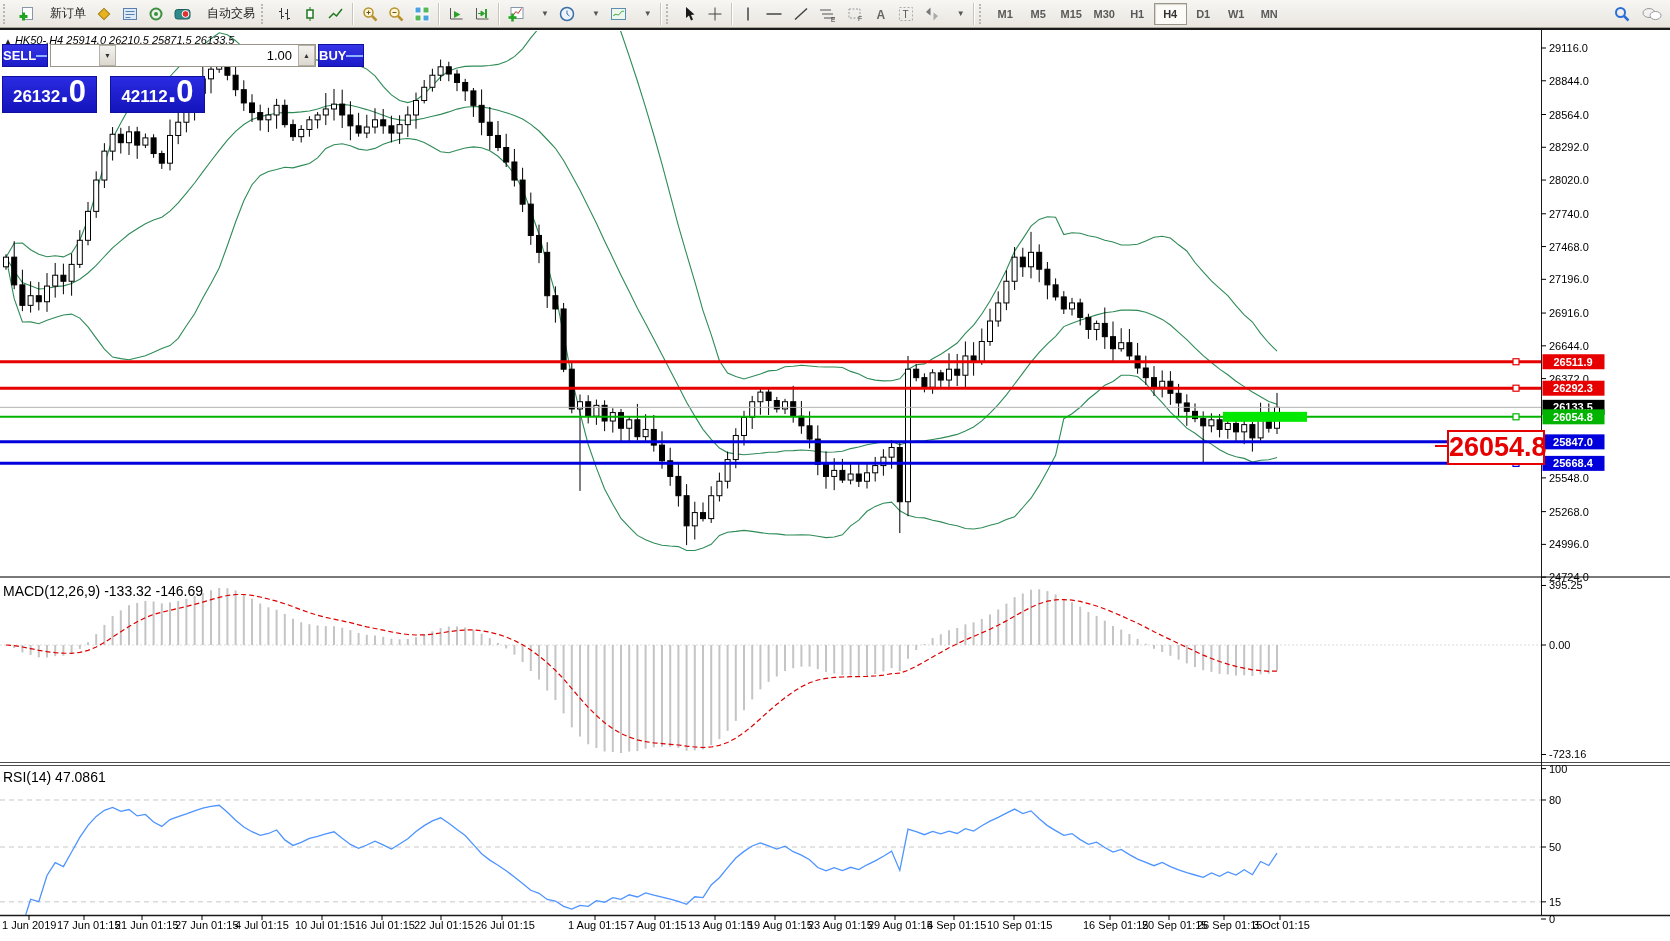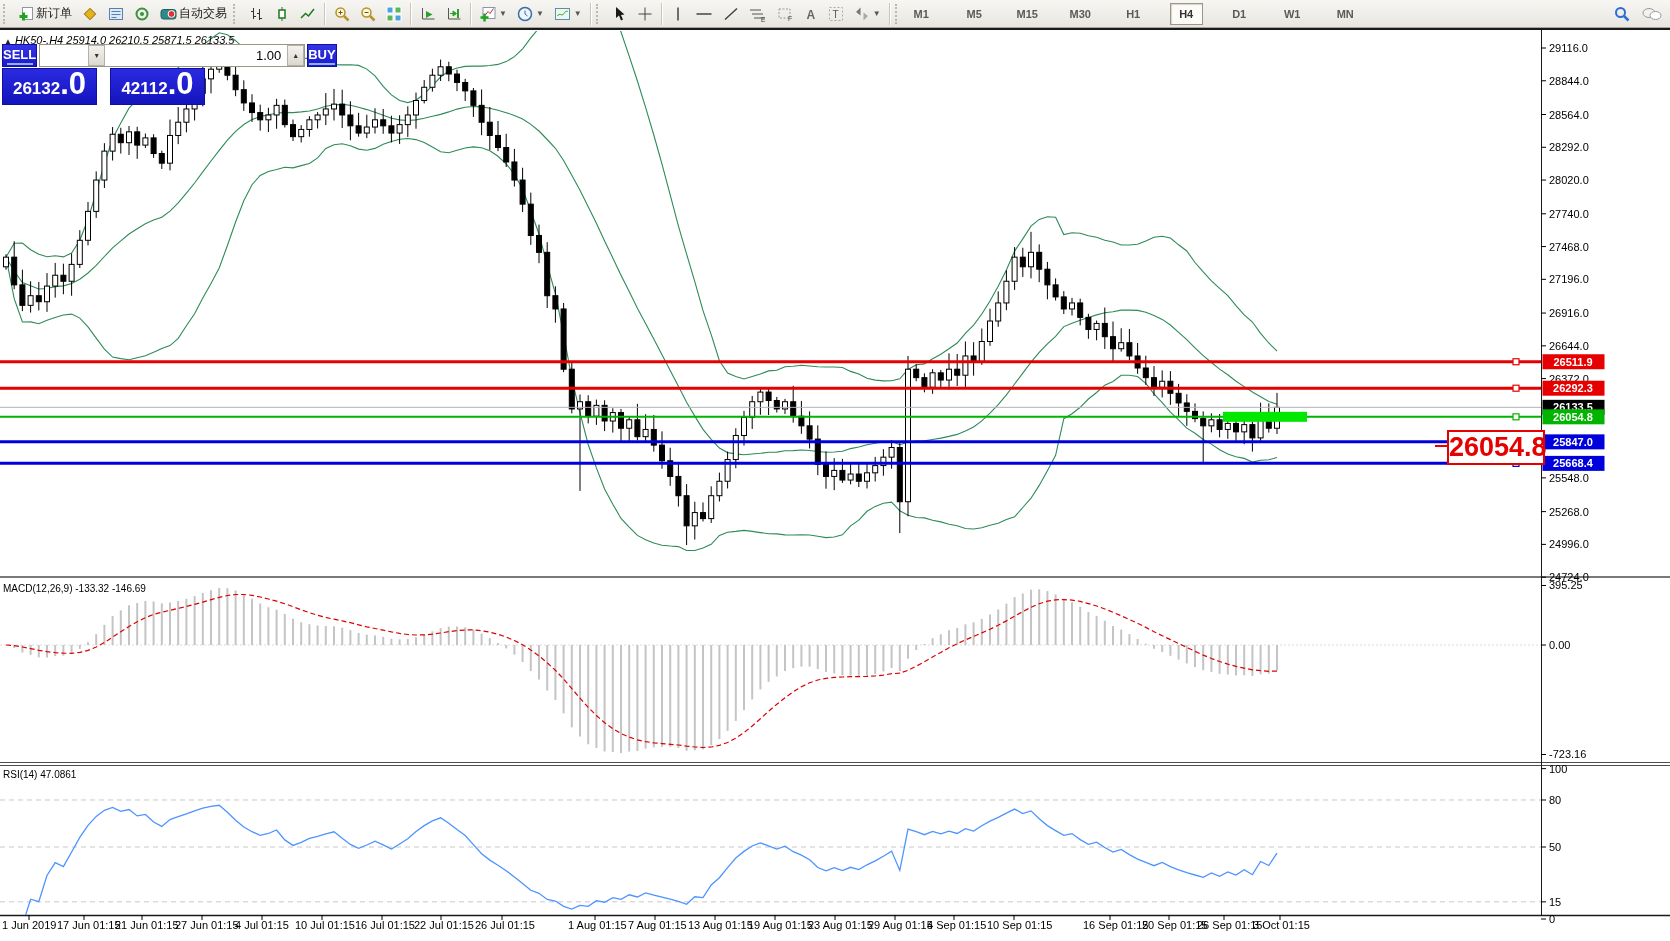--- a/index.html
+++ b/index.html
@@ -2,46 +2,46 @@
 <html><head>
 <meta charset="utf-8">
 <style>
   html,body{margin:0;padding:0;width:1670px;height:941px;overflow:hidden;background:#fff;
     font-family:"Liberation Sans",sans-serif;-webkit-font-smoothing:antialiased;}
   
   .toolbar{height:28px;background:linear-gradient(#f7f6f3,#e9e6e0);border-bottom:1px solid #a8a49a;
     display:flex;align-items:center;padding:0 2px;box-sizing:border-box;}
   .grip{width:5px;height:20px;border-left:2px dotted #bcb8ad;margin:0 3px 0 1px;}
   .sep{width:1px;height:22px;background:#c9c5bb;border-right:1px solid #fff;margin:0 3px;}
-  .tbtn{display:flex;align-items:center;gap:2px;height:24px;padding:0 4px;border:1px solid transparent;
+  .tbtn{display:flex;align-items:center;gap:16px;height:24px;padding:0 4px;border:1px solid transparent;
     font-size:12px;color:#222;cursor:default;}
   .tbtn svg{display:block}
   .dd{font-size:8px;color:#555;margin-left:1px;}
   .tf{min-width:25px;height:20px;display:flex;align-items:center;justify-content:center;
     font-size:11px;font-weight:bold;color:#5a5a5a;padding:0 3px;border:1px solid transparent;}
   .tf.active{background:#fcfbf8;border:1px solid #9a968a;box-shadow:inset 1px 1px 1px #d8d4c8;color:#333;}
   .tright{margin-left:auto;display:flex;align-items:center;}
   
   .chartwrap{position:relative;width:1670px;height:913px;border-top:2px solid #1a1a1a;background:#fff;}
   .overlay{position:absolute;z-index:5;}
   .symline{left:4px;top:4px;font-size:11px;color:#000;font-style:italic;}
   .symline .tri{font-size:8px;color:#222;margin-right:3px;}
-  .indlabel{font-size:10px;color:#000;}
+  .indlabel{font-size:14px;color:#000;}
   
   .tpanel{left:2px;top:14px;width:203px;z-index:6;font-family:"Liberation Sans",sans-serif;}
   .trow1{display:flex;height:23px;gap:2px;}
   .bluebtn{background:linear-gradient(#3535e8,#1b1bc8);color:#fff;font-size:13px;font-weight:bold;
-    display:flex;flex-direction:column;align-items:center;justify-content:center;border:1px solid #0f0fa0;box-sizing:border-box;}
+    display:flex;align-items:center;justify-content:center;border:1px solid #0f0fa0;box-sizing:border-box;}
   .bluebtn .ul{display:block;width:26px;height:2px;background:#8fb0ff;margin-top:1px;}
   .sellbtn,.buybtn{width:46px;}
   .volgroup{flex:1;display:flex;border:1px solid #9a968a;background:#fff;box-sizing:border-box;padding-left:48px;}
   .spin{width:17px;background:linear-gradient(#f4f2ee,#dcd8d0);border:1px solid #b5b1a6;font-size:7px;color:#333;
     display:flex;align-items:center;justify-content:center;box-sizing:border-box;}
   .vol{flex:1;border:0;outline:0;text-align:right;font-size:13px;padding:0 6px 0 0;min-width:0;font-family:"Liberation Sans",sans-serif;}
-  .trow2{display:flex;height:37px;gap:13px;margin-top:1px;}
+  .trow2{display:flex;height:37px;gap:13px;margin-top:9px;}
   .pricebox{flex:1;background:linear-gradient(#2a2ae2,#1414bc);color:#fff;display:flex;align-items:baseline;
     justify-content:center;border:1px solid #0f0fa0;box-sizing:border-box;}
   .pmain{font-size:17px;font-weight:bold;padding-bottom:4px;}
   .pbig{font-size:31px;font-weight:bold;line-height:30px;}
   
   .callout{left:1447px;top:400px;width:94px;height:31px;border:2px solid #e60000;color:#e60000;
     background:#fff;font-size:27px;font-weight:bold;text-align:center;line-height:31px;z-index:7;}
   .callout-dash{left:1435px;top:415px;width:12px;height:2px;background:#e60000;z-index:7;}
   .cnnote{left:1312px;top:450px;font-size:33px;font-weight:bold;color:#2db22d;letter-spacing:3px;
     text-shadow:2px 2px 0 #c3c3c3;z-index:7;}
@@ -264,21 +264,21 @@
     <span>
         <svg width="16" height="16">
           <path d="M2 6l4.5-4.5v8z" fill="#777"></path>
           <path d="M14 10l-4.5 4.5v-8z" fill="#aaa"></path>
         </svg>
       </span>
     <span class="dd">▼</span>
   </div>
   <div class="sep"></div>
   <div class="grip"></div>
-  <div id="tfbar" style="display:flex;align-items:center;gap:20px;">
+  <div id="tfbar" style="display:flex;align-items:center;">
       <div class="tf">M1</div>
       <div class="tf">M5</div>
       <div class="tf">M15</div>
       <div class="tf">M30</div>
       <div class="tf">H1</div>
       <div class="tf active">H4</div>
       <div class="tf">D1</div>
       <div class="tf">W1</div>
       <div class="tf">MN</div>
     </div>

